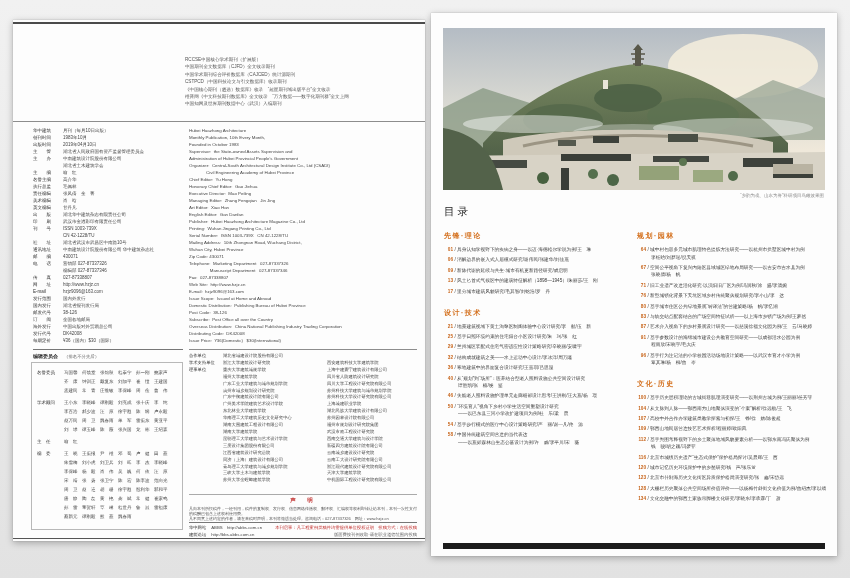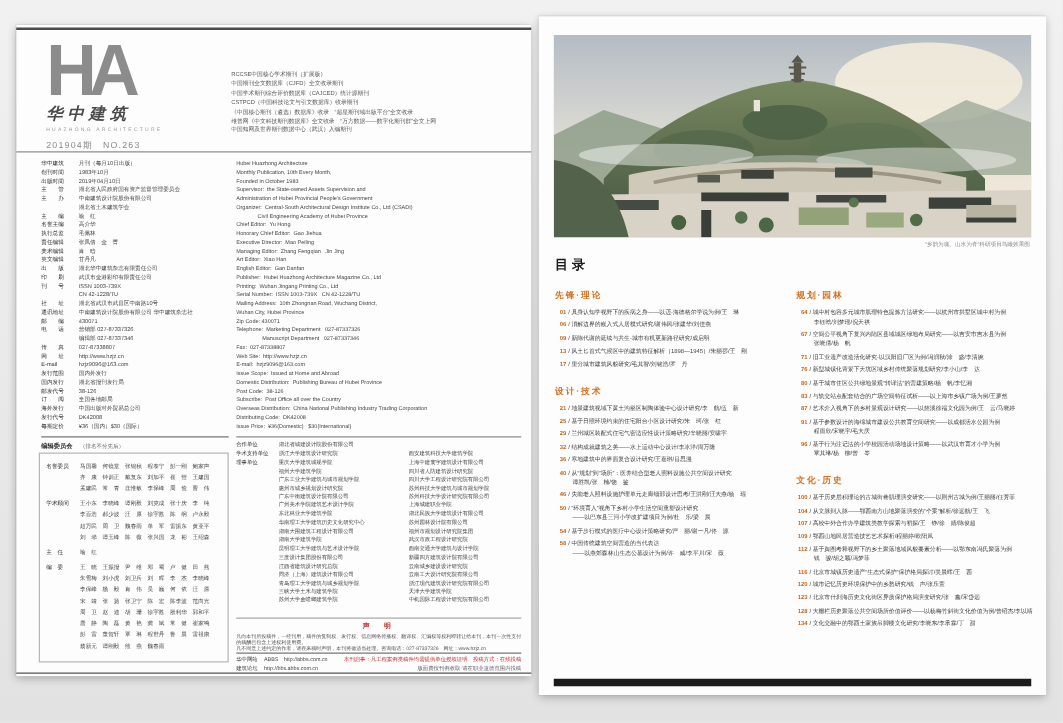--- a/index.html
+++ b/index.html
@@ -65,21 +65,21 @@
   .foot-row .fl .lab { color:#2e2e2e; margin-right:5px; }
   .foot-row .fr.red { color:#c2302e; }
   .foot-row .fr { color:#666; }
   .lp-bottomrule { top:518px; left:0; right:0; background:#555; }
 
   
   .photo { position:absolute; left:12px; top:15px; width:382px; height:162px; background:#cfd3d0; overflow:hidden; }
   .photo svg { display:block; width:100%; height:100%; }
   .caption { position:absolute; top:180px; right:13px; font-size:4.5px; color:#8a8a8a; }
 
-  .toc-title { position:absolute; left:13px; top:192px; font-size:10.5px; font-weight:bold; color:#1c1c1c; letter-spacing:3px; }
+  .toc-title { position:absolute; left:13px; top:192px; font-size:10.5px; font-weight:normal; color:#1c1c1c; letter-spacing:3px; }
   .toc-col { position:absolute; top:218px; }
   .toc-col1 { left:13px;  width:186px; }
   .toc-col2 { left:206px; width:192px; }
   .toc-section + .toc-section { margin-top:13px; }
   .toc-sec-title { color:#d4711f; font-weight:bold; font-size:7px; letter-spacing:1.5px; margin-bottom:6px; }
   .toc-entry { margin-bottom:4.4px; }
   .toc-line { display:flex; }
   .toc-no { flex:none; min-width:9px; text-align:right; margin-right:1.5px; font-size:4.7px; line-height:6px; font-weight:bold; color:#c8651b; }
   .toc-text { font-size:4.7px; line-height:6px; color:#3d3d3d; }
   .toc-cont { font-size:4.7px; line-height:6px; color:#3d3d3d; margin:1.5px 0 0 14px; }
@@ -87,26 +87,20 @@
   .rp-bottom-bar { position:absolute; left:12px; right:12px; top:530px; height:6px; background:#1c1c1c; }
 </style>
 </head>
 <body>
 
 <div class="stage">
 
   <div class="page page-left">
     <div class="lp-toprule"></div>
 
-    <div class="logo">
-      <div class="logo-mark">HA</div>
-      <div class="logo-cn">华中建筑</div>
-      <div class="logo-en">HUAZHONG ARCHITECTURE</div>
-      <div class="logo-issue">201904期　NO.263</div>
-    </div>
 
     <div class="accred">
 
     <div>RCCSE中国核心学术期刊（扩展版）</div>
         <div>中国期刊全文数据库（CJFD）全文收录期刊</div>
         <div>中国学术期刊综合评价数据库（CAJCED）统计源期刊</div>
         <div>CSTPCD（中国科技论文与引文数据库）收录期刊</div>
         <div>《中国核心期刊（遴选）数据库》收录　“超星期刊域出版平台”全文收录</div>
         <div>维普网《中文科技期刊数据库》全文收录　“万方数据——数字化期刊群”全文上网</div>
         <div>中国知网及世界期刊数据中心（武汉）入编期刊</div>

